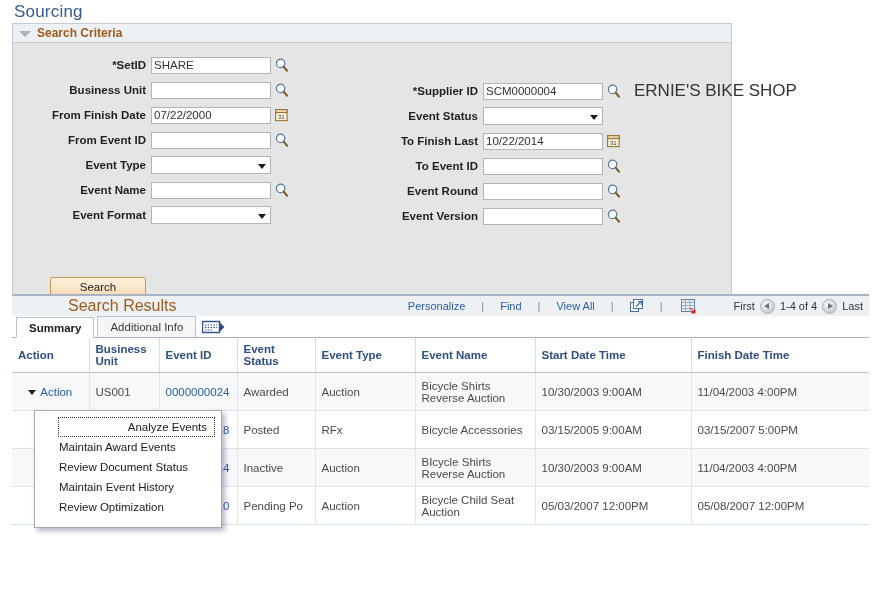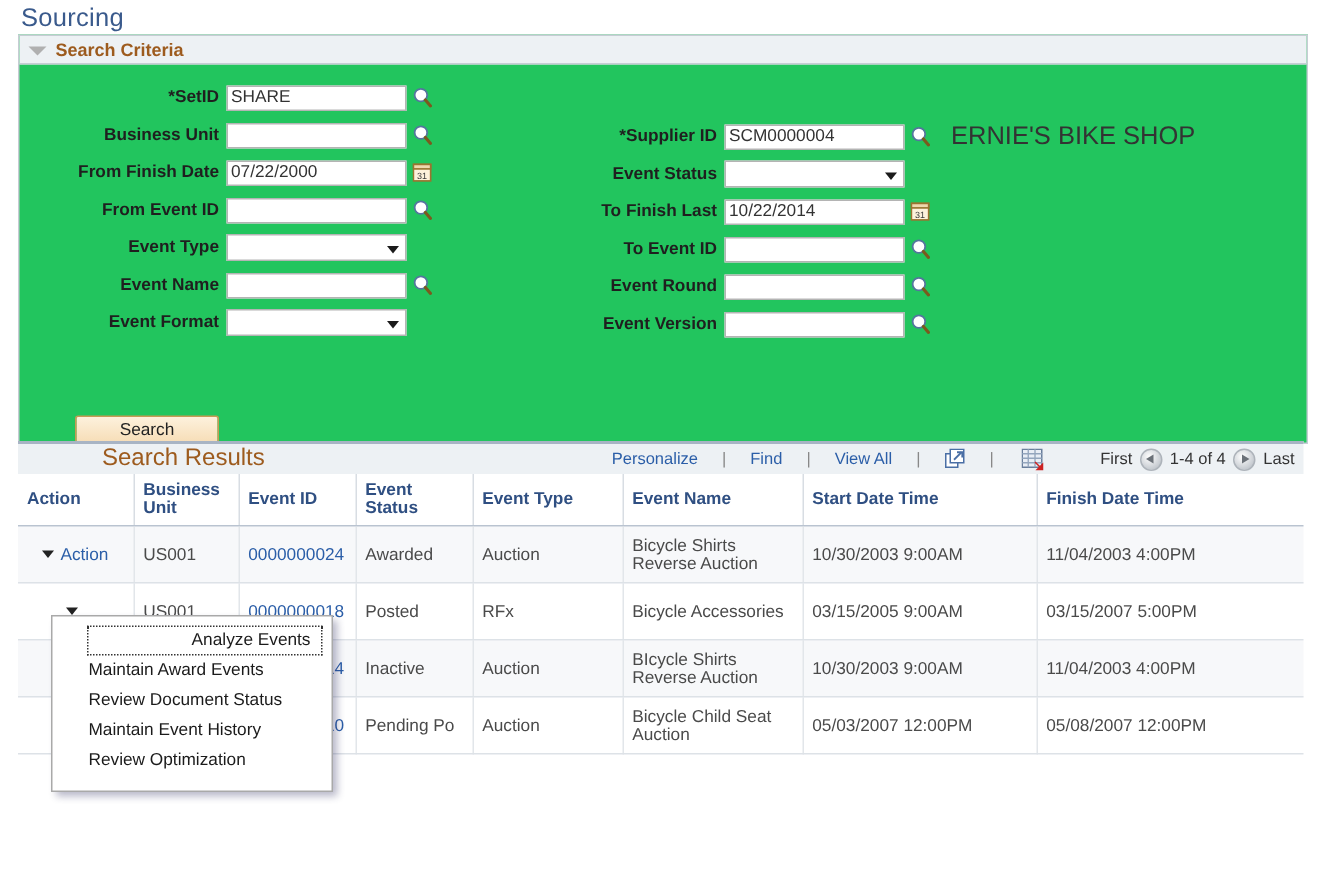--- a/index.html
+++ b/index.html
@@ -25,23 +25,23 @@
     color: #3a5a8c;
     font-weight: normal;
     letter-spacing: 0.2px;
   }
 
   
   .criteria-panel {
     position: absolute;
     left: 12px;
     top: 23px;
-    width: 860px;
+    width: 720px;
     border: 1px solid #c6ccd4;
-    background: #22c55e;
+    background: #e5e5e5;
     box-sizing: border-box;
   }
   .criteria-header {
     height: 19px;
     background: #edf1f4;
     border-bottom: 1px solid #c6ccd4;
     display: flex;
     align-items: center;
     padding-left: 6px;
     box-sizing: border-box;
@@ -493,20 +493,35 @@
             <i></i>
           </span>
         <span>1-4 of 4</span>
         <span class="circle-btn next">
             <i></i>
           </span>
         <span>Last</span>
       </div>
     </div>
 
+    <div class="tabs-row">
+      <div class="tab active">
+        <span>Summary</span>
+      </div>
+      <div class="tab inactive">
+        <span>Additional Info</span>
+      </div>
+      <span class="grid-toggle">
+        <svg width="24" height="16" viewBox="0 0 24 16">
+          <rect x="0.5" y="2.5" width="17" height="11" fill="#ffffff" stroke="#2f4f82" stroke-width="1.4"></rect>
+          <path d="M3 6 H15 M3 8.5 H15 M3 11 H11" stroke="#2f4f82" stroke-width="1" stroke-dasharray="1.5 1.3"></path>
+          <path d="M17.5 3 L22.5 8 L17.5 13 Z" fill="#2f4f82"></path>
+        </svg>
+      </span>
+    </div>
 
     <table class="results">
       <colgroup>
         <col style="width:77px">
         <col style="width:70px">
         <col style="width:78px">
         <col style="width:78px">
         <col style="width:100px">
         <col style="width:120px">
         <col style="width:156px">

